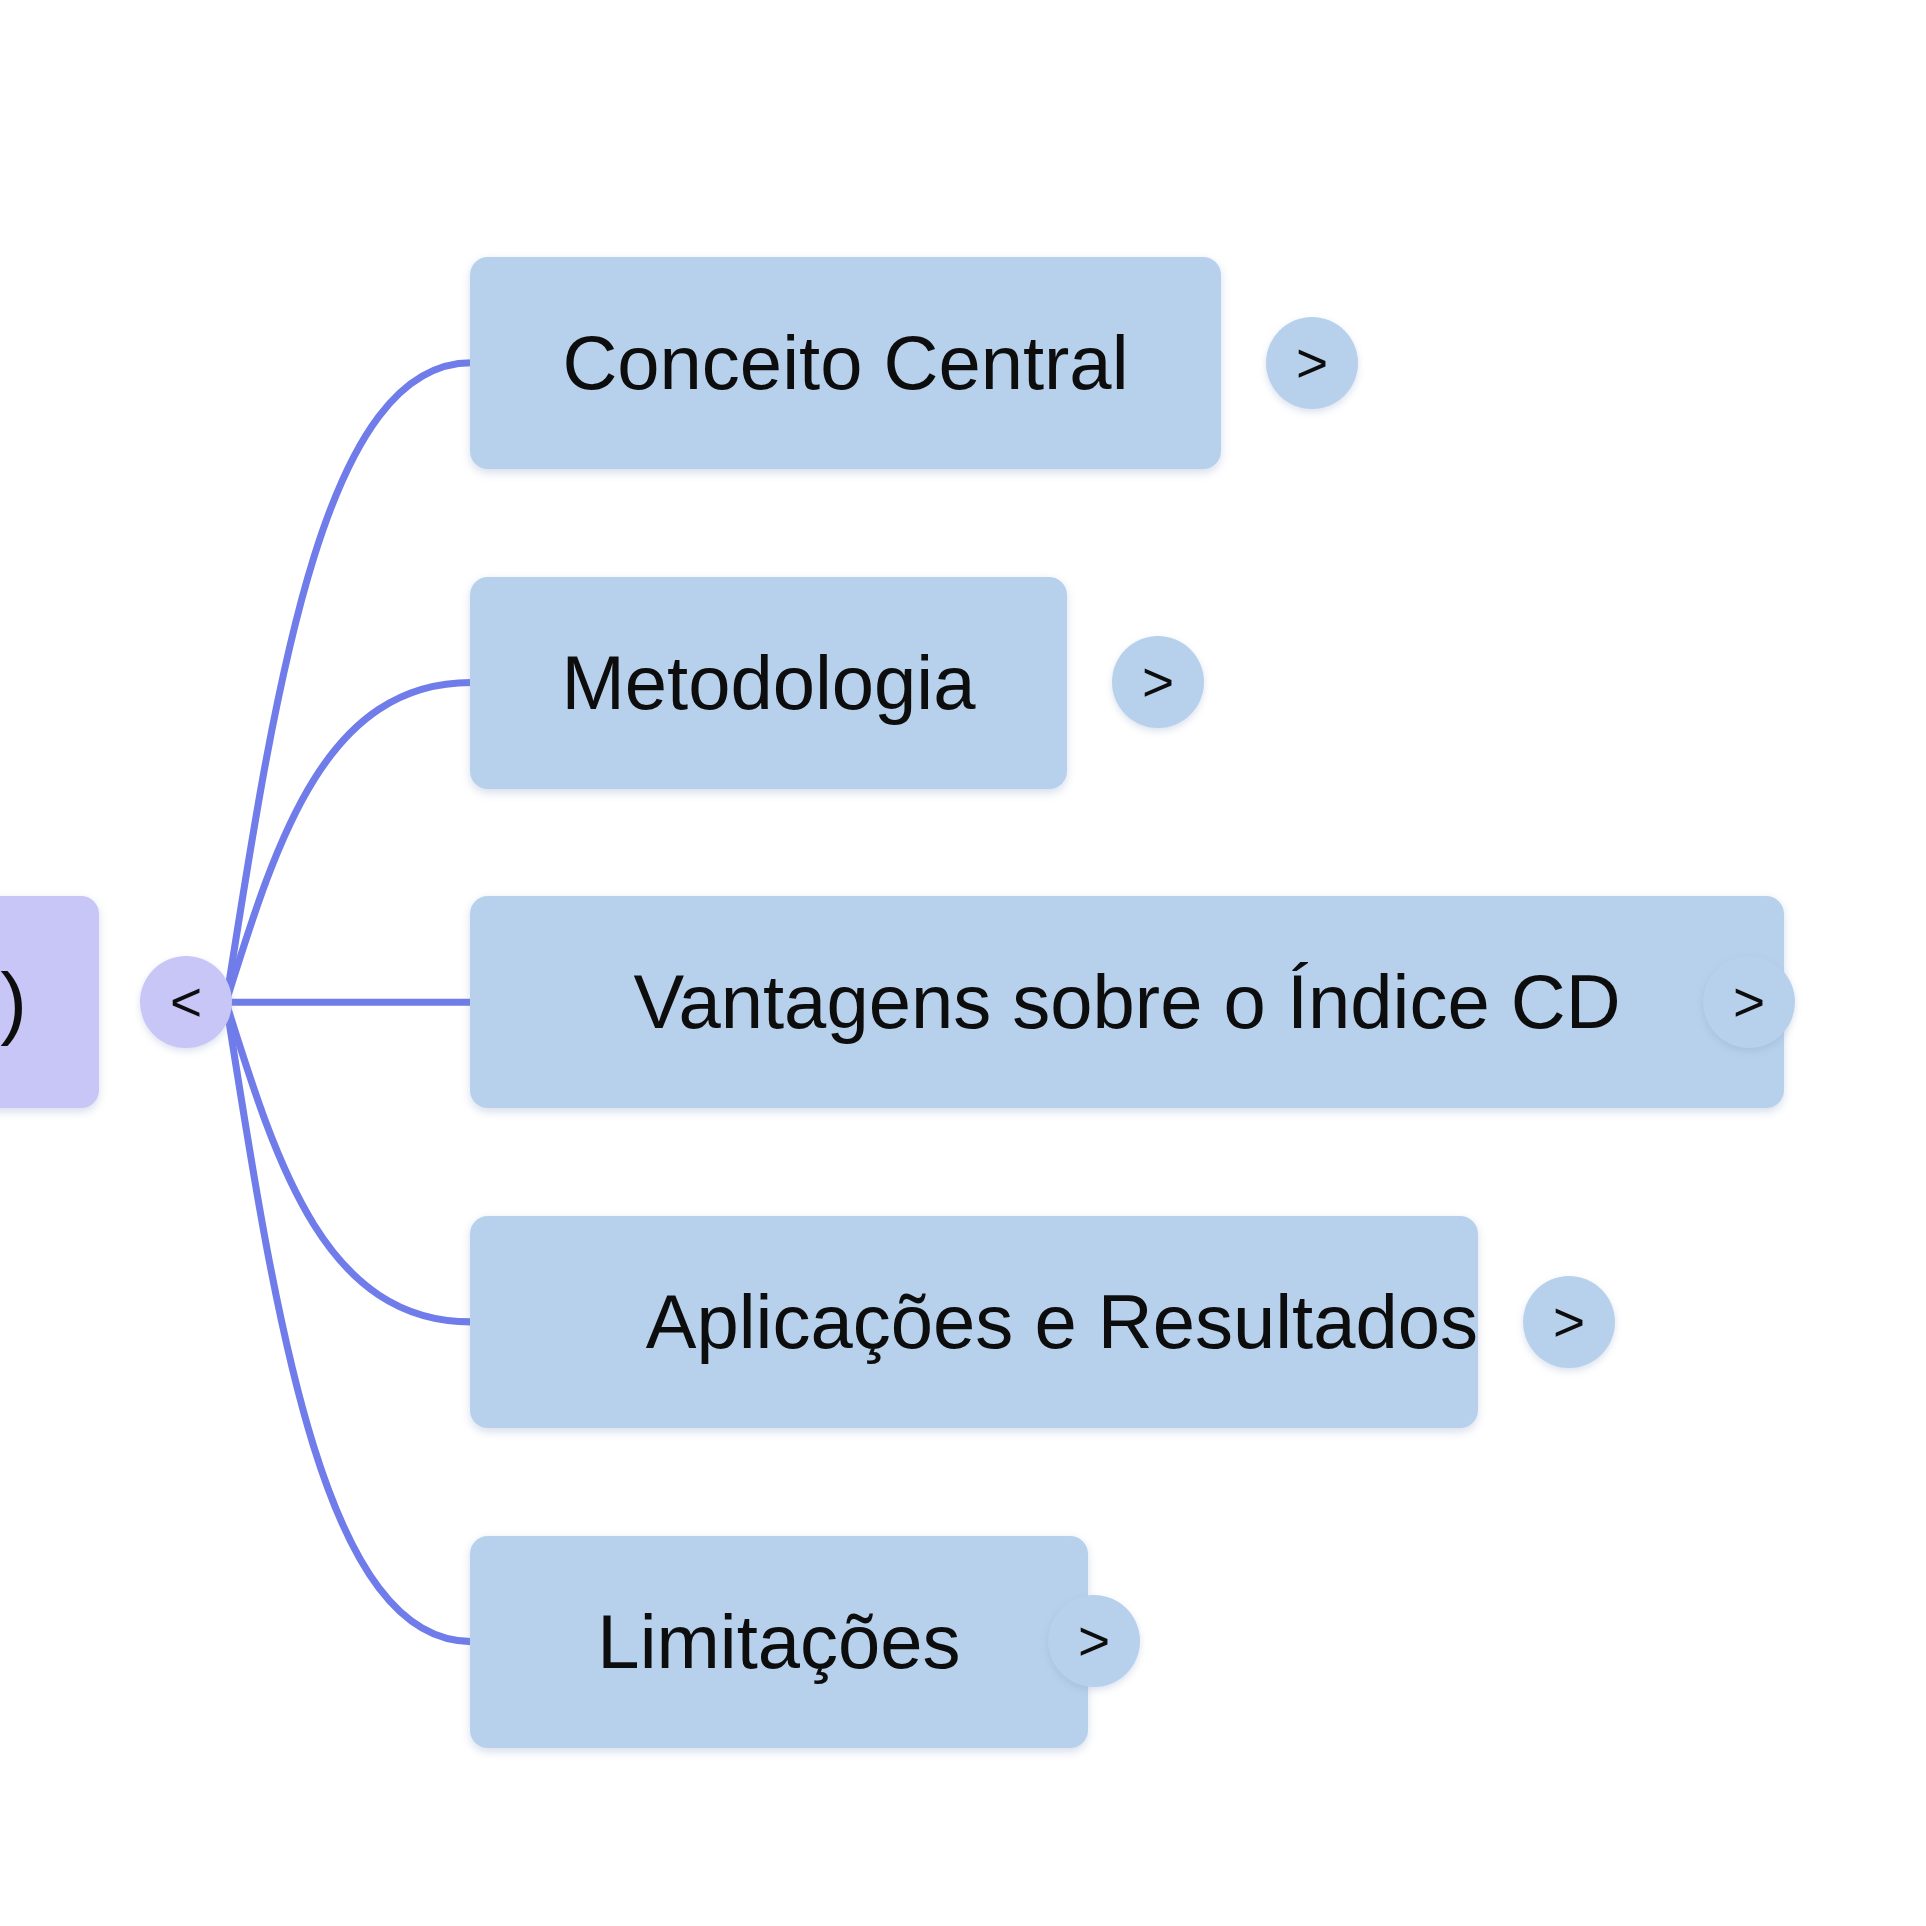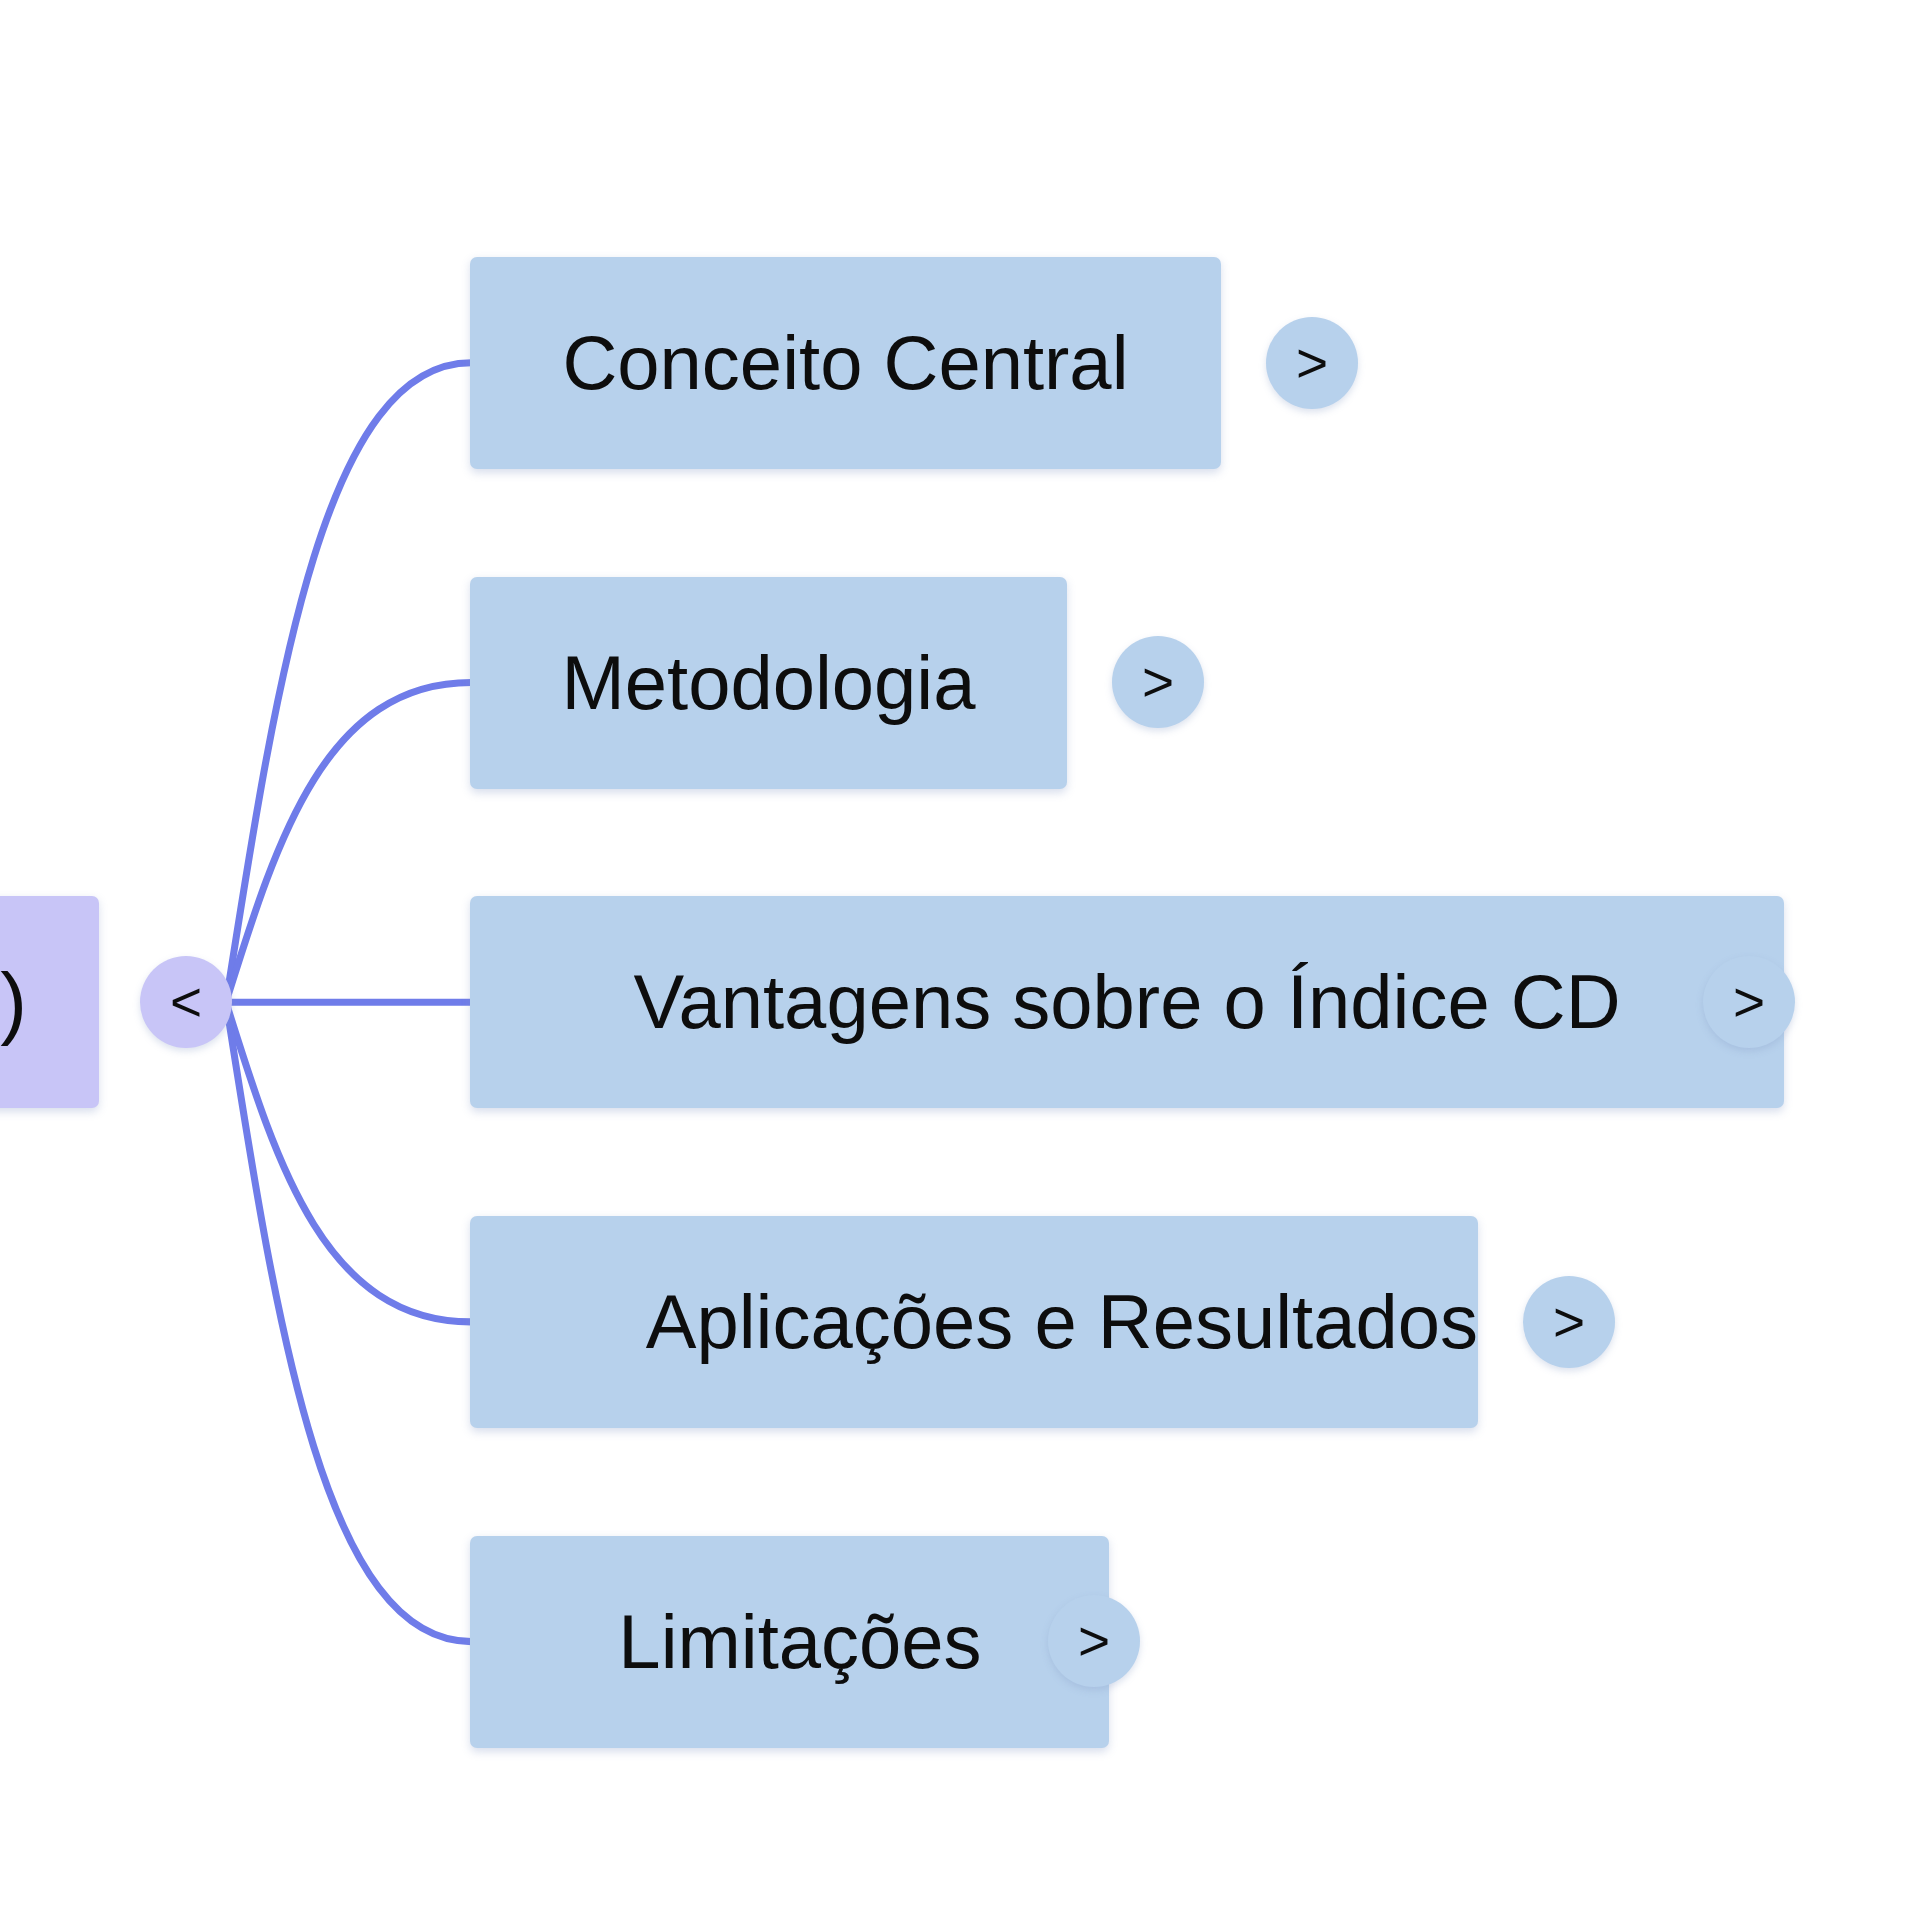--- a/index.html
+++ b/index.html
@@ -27,21 +27,21 @@
   }
   .connectors path{
     fill:none;
     stroke:var(--connector);
     stroke-width:11;
     stroke-linecap:round;
   }
   .node{
     position:absolute;
     height:212px;
-    border-radius:7px;
+    border-radius:18px;
     background:var(--branch-fill);
     color:var(--text);
     display:flex;
     align-items:center;
     justify-content:center;
     font-size:76px;
     line-height:1;
     white-space:nowrap;
     box-shadow:0 3.9px 9px rgba(130,150,195,0.30);
   }
@@ -103,19 +103,19 @@
   <div class="node" style="left:470px;top:896px;width:1314px;">
     <span>Vantagens sobre o Índice CD</span>
   </div>
   <div class="circle-btn" style="left:1703px;top:956px;">&gt;</div>
 
   <div class="node" style="left:470px;top:1216px;width:1008px;justify-content:flex-end;">
     <span>Aplicações e Resultados</span>
   </div>
   <div class="circle-btn" style="left:1523px;top:1276px;">&gt;</div>
 
-  <div class="node" style="left:470px;top:1536px;width:618px;padding-left:21px;">
+  <div class="node" style="left:470px;top:1536px;width:618px;">
     <span>Limitações</span>
   </div>
   <div class="circle-btn" style="left:1048px;top:1595px;">&gt;</div>
 
 </div>
 
 
 </body></html>

